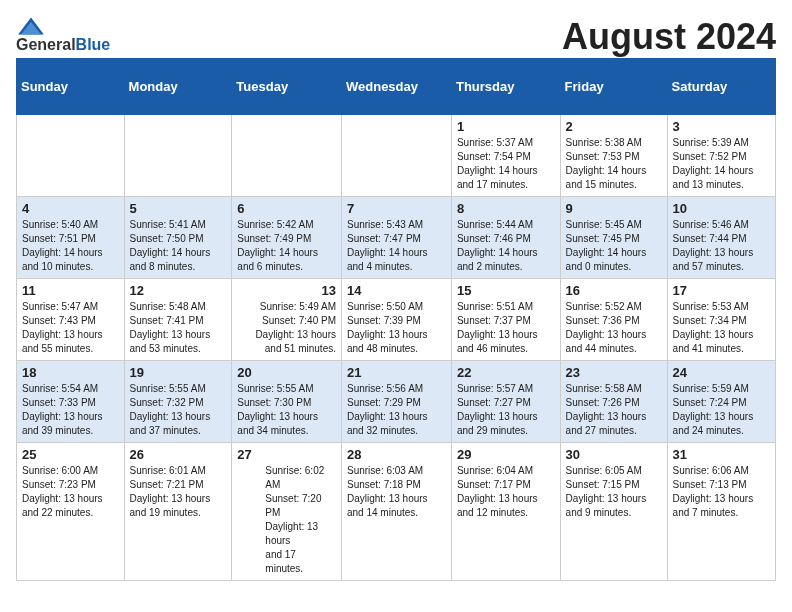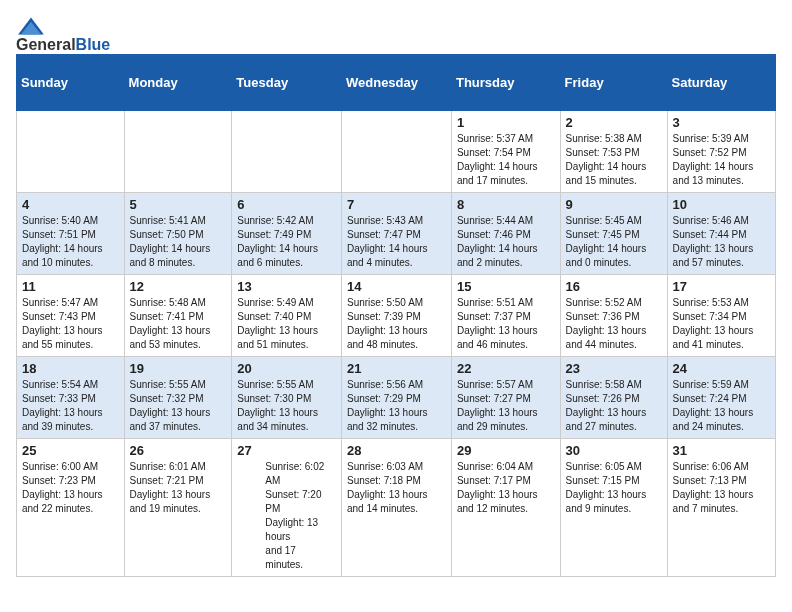--- a/index.html
+++ b/index.html
@@ -95,20 +95,21 @@
       <svg class="logo-icon" viewBox="0 0 40 28" xmlns="http://www.w3.org/2000/svg">
         <polygon points="20,2 38,26 2,26" fill="#1a5ca8"></polygon>
         <polygon points="20,8 34,26 6,26" fill="#4a8fd4"></polygon>
       </svg>
     </div>
     <div>
       <span style="font-size:16px;font-weight:bold;color:#333;">General</span><span style="font-size:16px;font-weight:bold;color:#1a5ca8;">Blue</span>
     </div>
   </div>
   <div class="title-area">
+    <div class="month-title">August 2024</div>
   </div>
 </div>
 
 <table class="calendar">
   <thead>
     <tr>
 
     <th>Sunday</th>
         <th>Monday</th>
         <th>Tuesday</th>
@@ -205,21 +206,21 @@
 Daylight: 13 hours
 and 55 minutes.</div>
         </td>
         <td style="background: rgb(255, 255, 255);">
           <span class="day-number">12</span>
           <div class="day-info" style="white-space: pre-line;">Sunrise: 5:48 AM
 Sunset: 7:41 PM
 Daylight: 13 hours
 and 53 minutes.</div>
         </td>
-        <td style="background: rgb(255, 255, 255);">
+        <td style="background: rgb(255, 255, 255); text-align: right;">
           <span class="day-number">13</span>
           <div class="day-info" style="white-space: pre-line;">Sunrise: 5:49 AM
 Sunset: 7:40 PM
 Daylight: 13 hours
 and 51 minutes.</div>
         </td>
         <td style="background: rgb(255, 255, 255);">
           <span class="day-number">14</span>
           <div class="day-info" style="white-space: pre-line;">Sunrise: 5:50 AM
 Sunset: 7:39 PM

